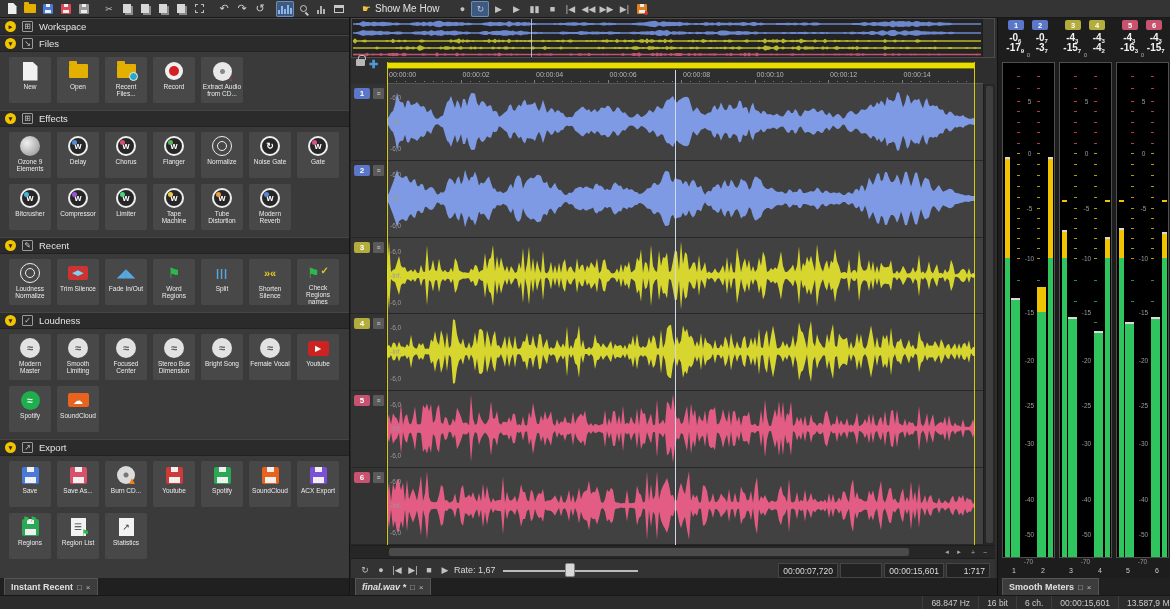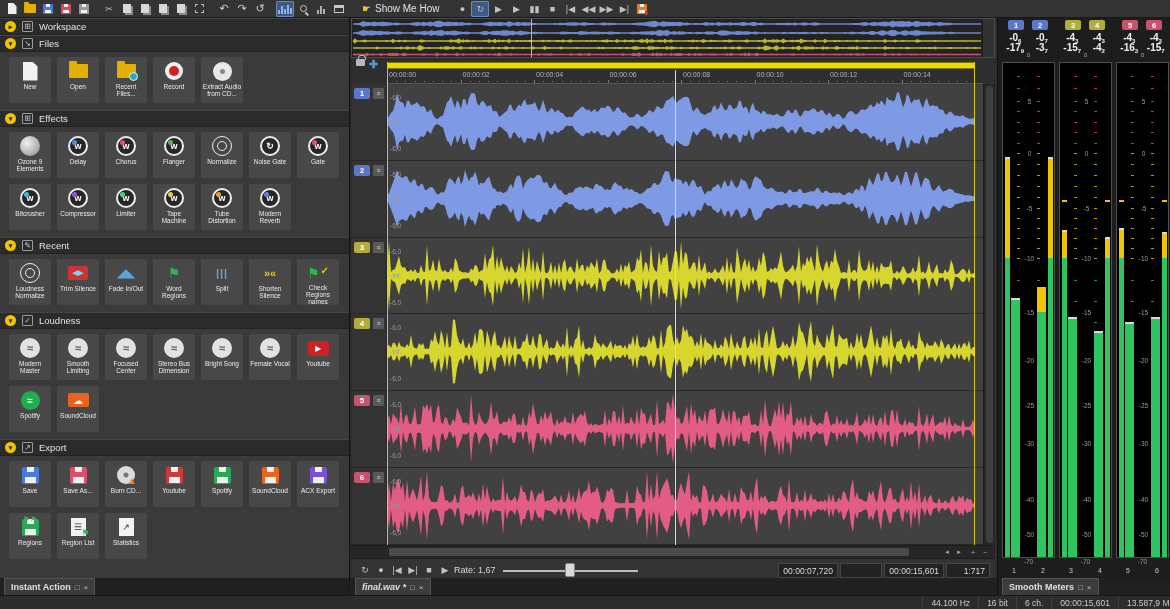--- a/index.html
+++ b/index.html
@@ -645,21 +645,21 @@
               <div class="i-page2">
                 <span>↗</span>
               </div>
             </div>
             <div class="tile-label">Statistics</div>
           </div>
         </div>
       </div>
     <div class="dock-tabbar">
       <div class="dock-tab">
-        <span>Instant Action</span>
+        <span>Instant Recent</span>
         <span class="mini">□</span>
         <span class="mini">×</span>
       </div>
     </div>
   </div>
 
   <div class="center">
     <div class="overview" id="overview">
         <svg width="628" height="8" xmlns="http://www.w3.org/2000/svg" style="top: 1px; position: absolute; left: 1px;">
           <polygon points="0,3.2 2,3.2 4,3.1 6,2.9 8,2.3 10,0.9 12,1.7 14,1.9 16,1.9 18,2.6 20,1.8 22,1.7 24,2.3 26,2.2 28,2.0 30,1.8 32,2.1 34,2.3 36,2.2 38,2.4 40,2.9 42,2.7 44,2.4 46,3.0 48,3.2 50,3.2 52,3.2 54,3.2 56,3.2 58,3.1 60,2.6 62,2.4 64,2.0 66,2.3 68,2.7 70,1.8 72,2.1 74,2.7 76,1.7 78,1.7 80,2.4 82,1.5 84,0.9 86,0.8 88,0.9 90,1.9 92,2.2 94,1.8 96,1.7 98,1.9 100,2.3 102,2.1 104,2.0 106,2.6 108,2.3 110,2.3 112,3.1 114,2.8 116,2.7 118,3.0 120,3.2 122,3.2 124,3.2 126,3.2 128,3.2 130,2.9 132,2.5 134,2.5 136,1.9 138,1.7 140,2.3 142,2.2 144,2.2 146,2.1 148,1.9 150,2.4 152,2.8 154,2.2 156,1.1 158,1.9 160,2.8 162,2.5 164,2.0 166,2.1 168,2.7 170,2.2 172,2.1 174,2.4 176,2.3 178,2.9 180,3.1 182,3.0 184,3.2 186,3.2 188,3.2 190,3.2 192,3.2 194,3.2 196,3.2 198,3.2 200,3.2 202,3.1 204,3.2 206,3.0 208,2.8 210,3.0 212,2.9 214,2.6 216,2.6 218,2.6 220,2.3 222,2.3 224,2.5 226,2.9 228,2.7 230,2.3 232,2.3 234,2.7 236,3.0 238,2.9 240,3.1 242,3.2 244,3.2 246,3.2 248,3.0 250,2.5 252,2.6 254,3.0 256,2.8 258,2.8 260,2.9 262,2.9 264,3.2 266,3.2 268,3.2 270,3.2 272,3.2 274,3.2 276,3.2 278,3.2 280,3.1 282,3.0 284,2.8 286,2.5 288,2.6 290,2.6 292,2.2 294,1.9 296,1.6 298,1.3 300,1.0 302,0.8 304,1.5 306,2.4 308,1.9 310,1.2 312,1.5 314,1.9 316,1.8 318,2.1 320,2.0 322,2.0 324,2.3 326,1.7 328,1.9 330,2.7 332,2.7 334,2.5 336,3.1 338,3.2 340,3.2 342,3.0 344,3.0 346,3.2 348,3.1 350,2.9 352,2.3 354,2.3 356,2.8 358,2.7 360,2.6 362,3.2 364,2.4 366,2.0 368,2.7 370,2.7 372,2.8 374,3.0 376,2.5 378,2.6 380,2.9 382,2.8 384,2.7 386,2.8 388,2.6 390,2.1 392,2.3 394,2.7 396,2.9 398,2.5 400,2.0 402,2.1 404,2.8 406,2.9 408,2.6 410,3.0 412,3.2 414,3.2 416,3.2 418,3.2 420,3.2 422,3.2 424,3.1 426,2.9 428,2.9 430,3.1 432,3.0 434,2.8 436,2.7 438,3.0 440,3.1 442,2.6 444,2.9 446,3.2 448,3.0 450,2.6 452,2.5 454,2.8 456,3.2 458,3.1 460,2.6 462,2.5 464,2.6 466,2.9 468,3.2 470,3.2 472,3.2 474,3.2 476,3.2 478,3.2 480,3.2 482,3.2 484,3.2 486,3.2 488,3.2 490,3.2 492,3.2 494,3.2 496,3.2 498,3.2 500,2.9 502,3.0 504,2.9 506,2.9 508,2.7 510,2.2 512,2.1 514,2.5 516,3.0 518,2.6 520,1.9 522,2.0 524,2.5 526,2.2 528,1.9 530,1.8 532,1.4 534,1.8 536,2.3 538,1.2 540,0.6 542,1.5 544,1.5 546,1.1 548,1.2 550,0.9 552,1.4 554,1.4 556,1.1 558,2.1 560,2.2 562,1.3 564,1.1 566,1.6 568,2.3 570,2.0 572,2.2 574,2.2 576,1.6 578,2.2 580,2.4 582,2.8 584,2.7 586,2.1 588,2.2 590,2.6 592,2.8 594,2.8 596,2.7 598,3.0 600,3.2 602,3.2 604,3.2 606,3.2 608,3.2 610,3.2 612,3.2 614,3.2 616,3.2 618,3.2 620,3.2 622,3.2 624,3.2 626,3.2 628,3.2 628,4.8 626,4.8 624,4.8 622,4.8 620,4.8 618,4.8 616,4.8 614,4.8 612,4.8 610,4.8 608,4.8 606,4.8 604,4.8 602,4.8 600,4.8 598,5.0 596,5.3 594,5.2 592,5.2 590,5.4 588,5.8 586,5.9 584,5.3 582,5.2 580,5.6 578,5.8 576,6.4 574,5.8 572,5.8 570,6.0 568,5.7 566,6.4 564,6.9 562,6.7 560,5.8 558,5.9 556,6.9 554,6.6 552,6.6 550,7.1 548,6.8 546,6.9 544,6.5 542,6.5 540,7.4 538,6.8 536,5.7 534,6.2 532,6.6 530,6.2 528,6.1 526,5.8 524,5.5 522,6.0 520,6.1 518,5.4 516,5.0 514,5.5 512,5.9 510,5.8 508,5.3 506,5.1 504,5.1 502,5.0 500,5.1 498,4.8 496,4.8 494,4.8 492,4.8 490,4.8 488,4.8 486,4.8 484,4.8 482,4.8 480,4.8 478,4.8 476,4.8 474,4.8 472,4.8 470,4.8 468,4.8 466,5.1 464,5.4 462,5.5 460,5.4 458,4.9 456,4.8 454,5.2 452,5.5 450,5.4 448,5.0 446,4.8 444,5.1 442,5.4 440,4.9 438,5.0 436,5.3 434,5.2 432,5.0 430,4.9 428,5.1 426,5.1 424,4.9 422,4.8 420,4.8 418,4.8 416,4.8 414,4.8 412,4.8 410,5.0 408,5.4 406,5.1 404,5.2 402,5.9 400,6.0 398,5.5 396,5.1 394,5.3 392,5.7 390,5.9 388,5.4 386,5.2 384,5.3 382,5.2 380,5.1 378,5.4 376,5.5 374,5.0 372,5.2 370,5.3 368,5.3 366,6.0 364,5.6 362,4.8 360,5.4 358,5.3 356,5.2 354,5.7 352,5.7 350,5.1 348,4.9 346,4.8 344,5.0 342,5.0 340,4.8 338,4.8 336,4.9 334,5.5 332,5.3 330,5.3 328,6.1 326,6.3 324,5.7 322,6.0 320,6.0 318,5.9 316,6.2 314,6.1 312,6.5 310,6.8 308,6.1 306,5.6 304,6.5 302,7.2 300,7.0 298,6.7 296,6.4 294,6.1 292,5.8 290,5.4 288,5.4 286,5.5 284,5.2 282,5.0 280,4.9 278,4.8 276,4.8 274,4.8 272,4.8 270,4.8 268,4.8 266,4.8 264,4.8 262,5.1 260,5.1 258,5.2 256,5.2 254,5.0 252,5.4 250,5.5 248,5.0 246,4.8 244,4.8 242,4.8 240,4.9 238,5.1 236,5.0 234,5.3 232,5.7 230,5.7 228,5.3 226,5.1 224,5.5 222,5.7 220,5.7 218,5.4 216,5.4 214,5.4 212,5.1 210,5.0 208,5.2 206,5.0 204,4.8 202,4.9 200,4.8 198,4.8 196,4.8 194,4.8 192,4.8 190,4.8 188,4.8 186,4.8 184,4.8 182,5.0 180,4.9 178,5.1 176,5.7 174,5.6 172,5.9 170,5.8 168,5.3 166,5.9 164,6.0 162,5.5 160,5.2 158,6.1 156,6.9 154,5.8 152,5.2 150,5.6 148,6.1 146,5.9 144,5.8 142,5.8 140,5.7 138,6.3 136,6.1 134,5.5 132,5.5 130,5.1 128,4.8 126,4.8 124,4.8 122,4.8 120,4.8 118,5.0 116,5.3 114,5.2 112,4.9 110,5.7 108,5.7 106,5.4 104,6.0 102,5.9 100,5.7 98,6.1 96,6.3 94,6.2 92,5.8 90,6.1 88,7.1 86,7.2 84,7.1 82,6.5 80,5.6 78,6.3 76,6.3 74,5.3 72,5.9 70,6.2 68,5.3 66,5.7 64,6.0 62,5.6 60,5.4 58,4.9 56,4.8 54,4.8 52,4.8 50,4.8 48,4.8 46,5.0 44,5.6 42,5.3 40,5.1 38,5.6 36,5.8 34,5.7 32,5.9 30,6.2 28,6.0 26,5.8 24,5.7 22,6.3 20,6.2 18,5.4 16,6.1 14,6.1 12,6.3 10,7.1 8,5.7 6,5.1 4,4.9 2,4.8 0,4.8" fill="#6d87cc"></polygon>
@@ -1214,19 +1214,19 @@
     <div class="dock-tabbar">
       <div class="dock-tab">
         <span>Smooth Meters</span>
         <span class="mini">□</span>
         <span class="mini">×</span>
       </div>
     </div>
   </div>
 
   <div class="statusbar" id="statusbar">
-      <span class="scell">44.100 Hz</span>
+      <span class="scell">68.847 Hz</span>
       <span class="scell">16 bit</span>
       <span class="scell">6 ch.</span>
       <span class="scell">00:00:15,601</span>
       <span class="scell">13.587,9 MB</span>
     </div>
 </div>
 
 </body></html>

